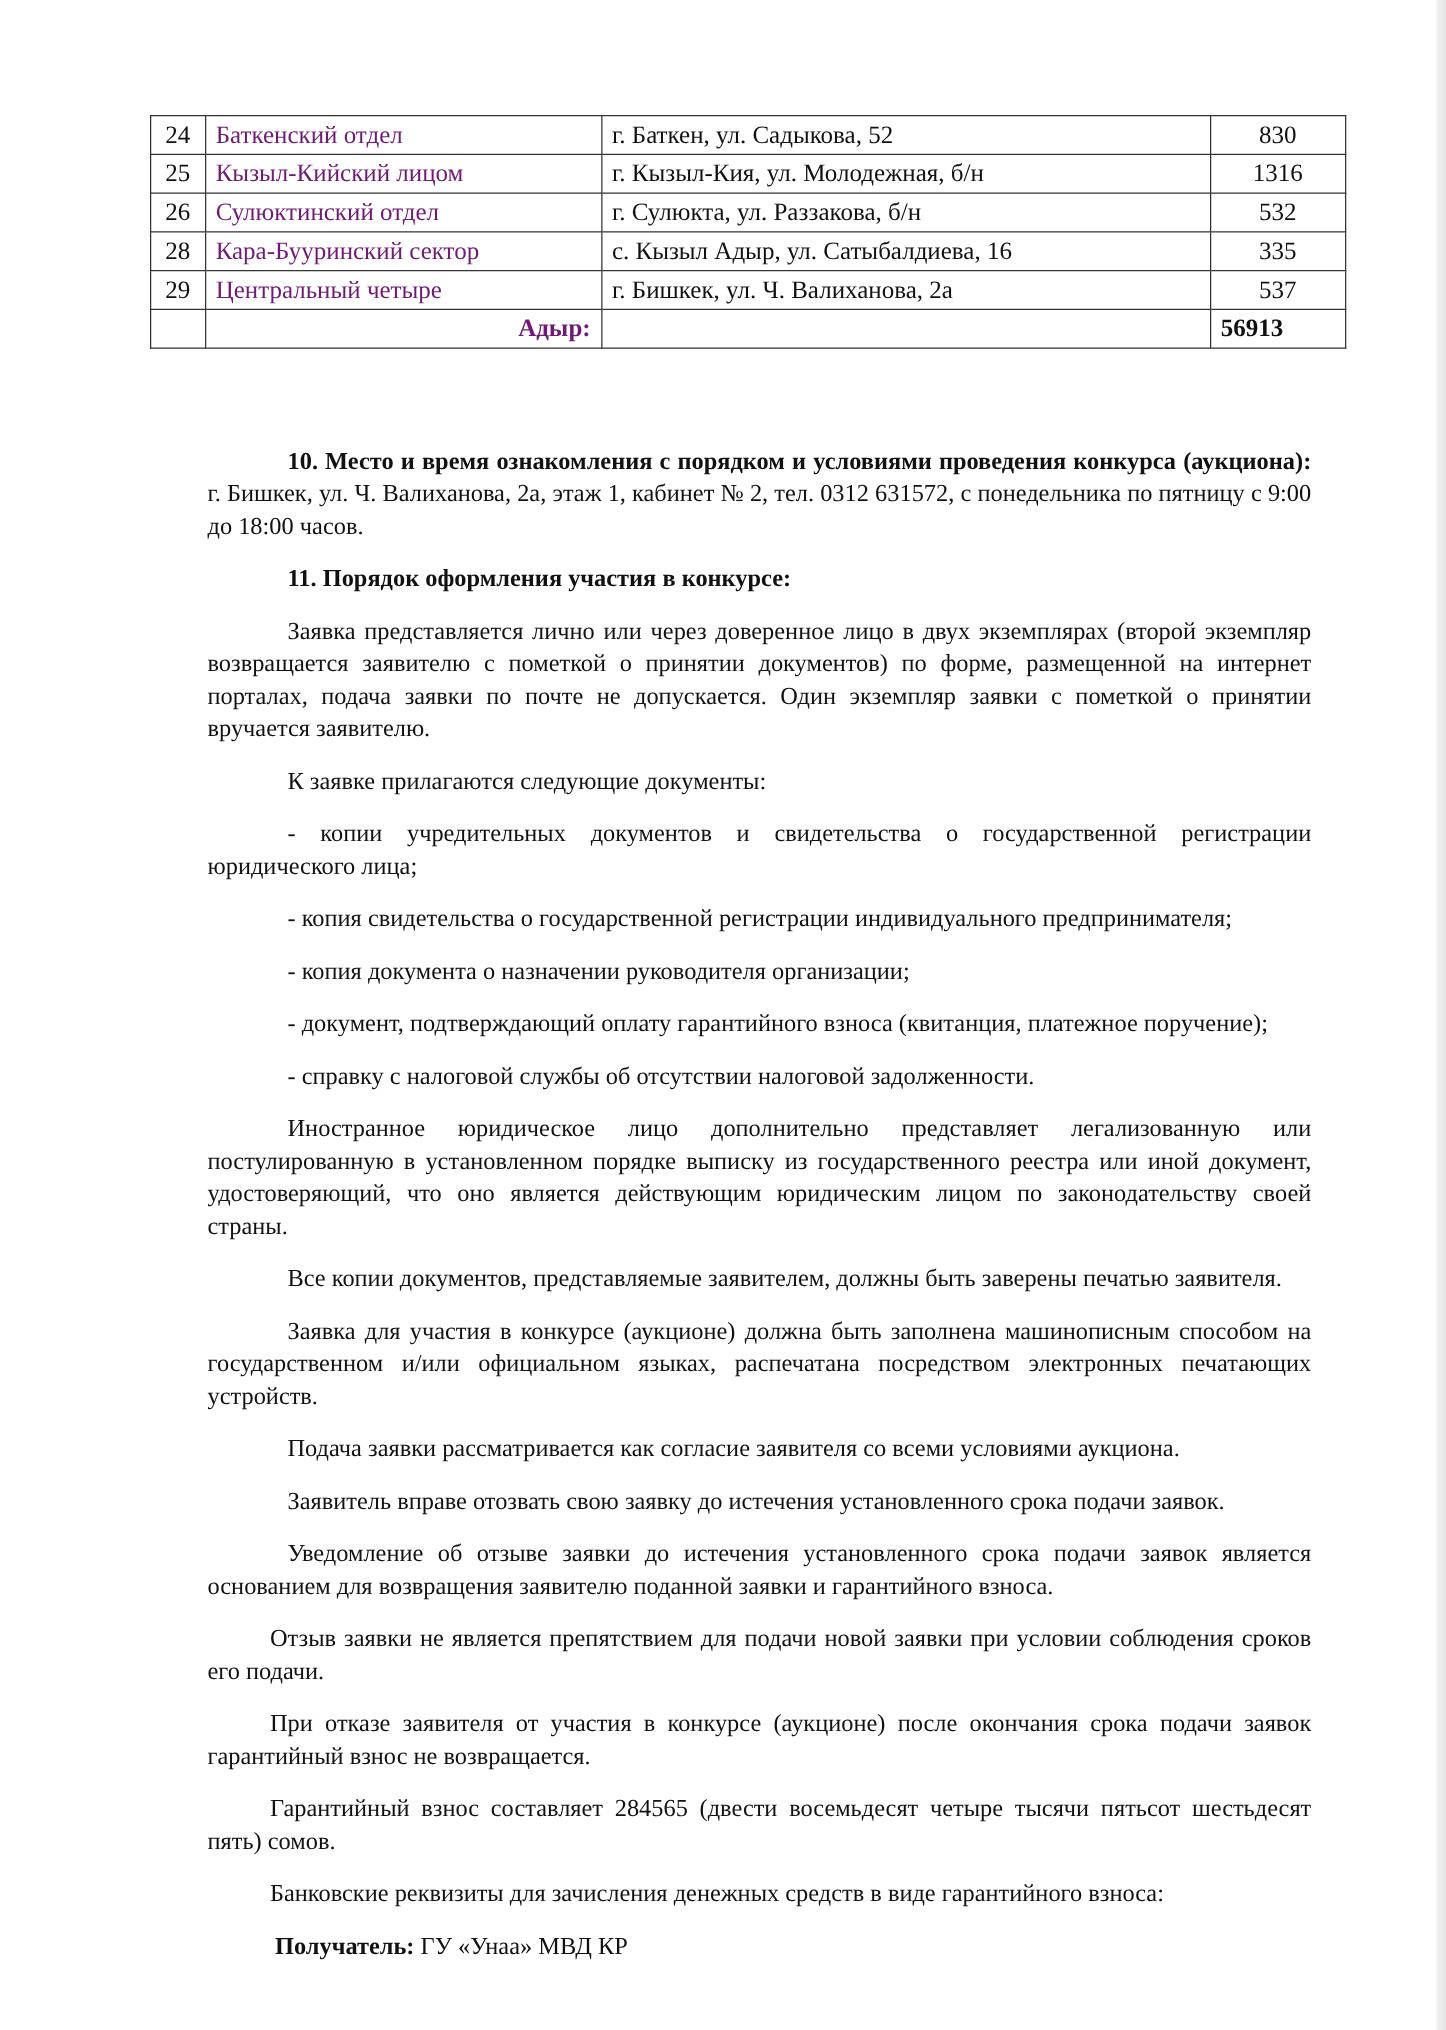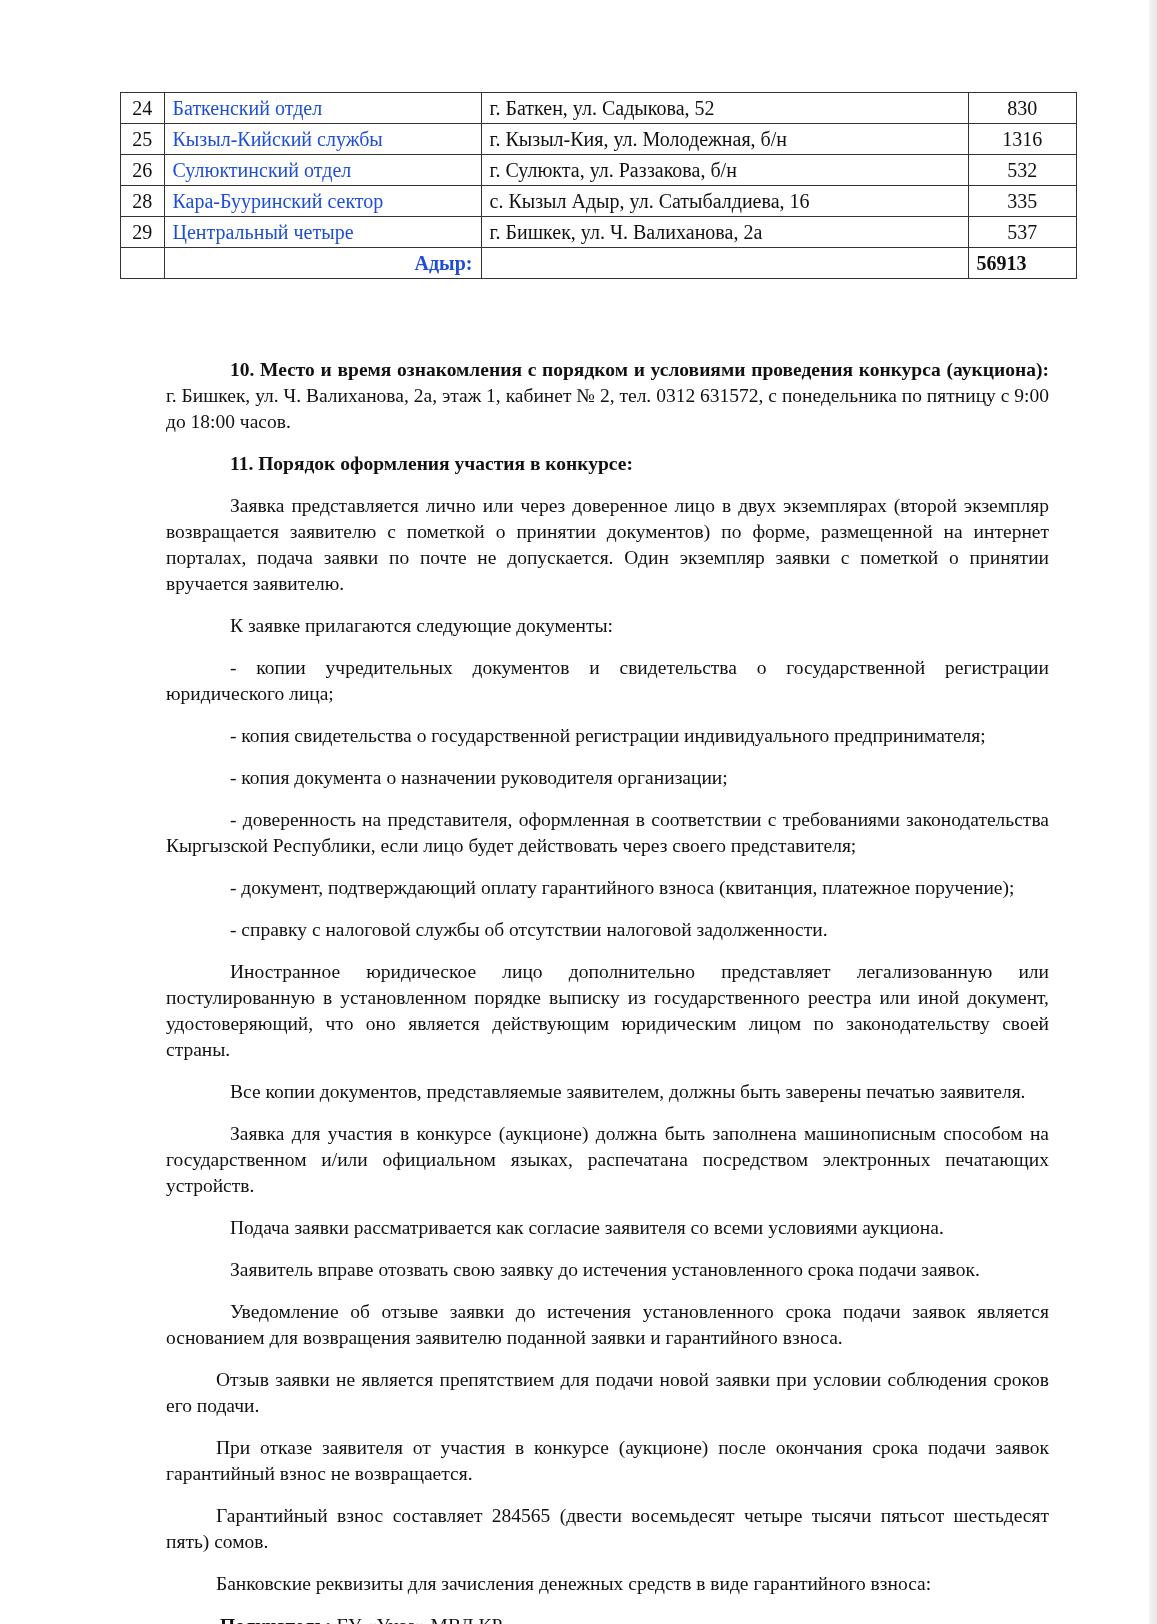--- a/index.html
+++ b/index.html
@@ -27,21 +27,21 @@
     font-size: 20px;
   }
   table.units td {
     border: 1.3px solid #333;
     height: 30px;
     padding: 0 8px;
     line-height: 30px;
     white-space: nowrap;
   }
   td.num { width: 26px; text-align: center; padding: 0 6px; margin-left: 12px; }
-  td.name { width: 296px; color: #1d4ed8; }
+  td.name { width: 296px; color: #701a75; }
   td.addr { width: 464px; }
   td.qty { width: 90px; text-align: center; }
   td.total-label { text-align: right; font-weight: bold; padding-right: 12px; }
   td.total-val { text-align: left; font-weight: bold; }
 
   .text {
     position: absolute;
     left: 150px;
     top: 341px;
     width: 915px;
@@ -65,21 +65,21 @@
 <table class="units">
   <tbody>
     <tr>
       <td class="num">24</td>
       <td class="name">Баткенский отдел</td>
       <td class="addr">г. Баткен, ул. Садыкова, 52</td>
       <td class="qty">830</td>
     </tr>
     <tr>
       <td class="num">25</td>
-      <td class="name">Кызыл-Кийский службы</td>
+      <td class="name">Кызыл-Кийский лицом</td>
       <td class="addr">г. Кызыл-Кия, ул. Молодежная, б/н</td>
       <td class="qty">1316</td>
     </tr>
     <tr>
       <td class="num">26</td>
       <td class="name">Сулюктинский отдел</td>
       <td class="addr">г. Сулюкта, ул. Раззакова, б/н</td>
       <td class="qty">532</td>
     </tr>
     <tr>
@@ -104,21 +104,20 @@
 </table>
 
 <div class="text">
   <p><b>10. Место и время ознакомления с порядком и условиями проведения конкурса (аукциона):</b><span> г. Бишкек, ул. Ч. Валиханова, 2а, этаж 1, кабинет № 2, тел. 0312 631572, с понедельника по пятницу с 9:00 до 18:00 часов.</span></p>
   <p><b>11. Порядок оформления участия в конкурсе:</b></p>
   <p>Заявка представляется лично или через доверенное лицо в двух экземплярах (второй экземпляр возвращается заявителю с пометкой о принятии документов) по форме, размещенной на интернет порталах, подача заявки по почте не допускается. Один экземпляр заявки с пометкой о принятии вручается заявителю.</p>
   <p>К заявке прилагаются следующие документы:</p>
   <p>- копии учредительных документов и свидетельства о государственной регистрации юридического лица;</p>
   <p>- копия свидетельства о государственной регистрации индивидуального предпринимателя;</p>
   <p>- копия документа о назначении руководителя организации;</p>
-  <p>- доверенность на представителя, оформленная в соответствии с требованиями законодательства Кыргызской Республики, если лицо будет действовать через своего представителя;</p>
   <p>- документ, подтверждающий оплату гарантийного взноса (квитанция, платежное поручение);</p>
   <p>- справку с налоговой службы об отсутствии налоговой задолженности.</p>
   <p>Иностранное юридическое лицо дополнительно представляет легализованную или постулированную в установленном порядке выписку из государственного реестра или иной документ, удостоверяющий, что оно является действующим юридическим лицом по законодательству своей страны.</p>
   <p>Все копии документов, представляемые заявителем, должны быть заверены печатью заявителя.</p>
   <p>Заявка для участия в конкурсе (аукционе) должна быть заполнена машинописным способом на государственном и/или официальном языках, распечатана посредством электронных печатающих устройств.</p>
   <p>Подача заявки рассматривается как согласие заявителя со всеми условиями аукциона.</p>
   <p>Заявитель вправе отозвать свою заявку до истечения установленного срока подачи заявок.</p>
   <p>Уведомление об отзыве заявки до истечения установленного срока подачи заявок является основанием для возвращения заявителю поданной заявки и гарантийного взноса.</p>
   <p class="indent2">Отзыв заявки не является препятствием для подачи новой заявки при условии соблюдения сроков его подачи.</p>
   <p class="indent2">При отказе заявителя от участия в конкурсе (аукционе) после окончания срока подачи заявок гарантийный взнос не возвращается.</p>

